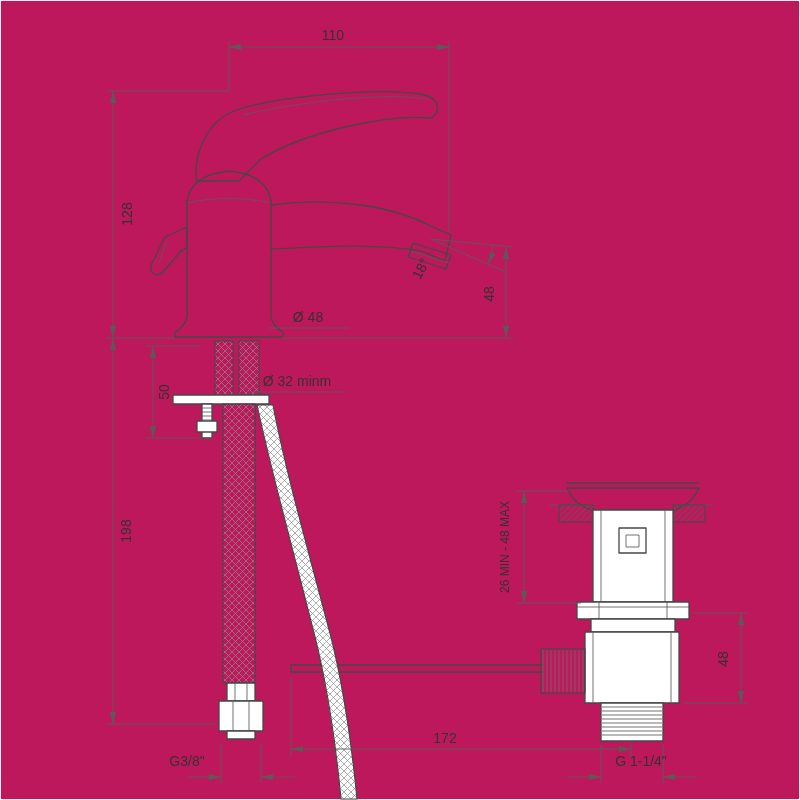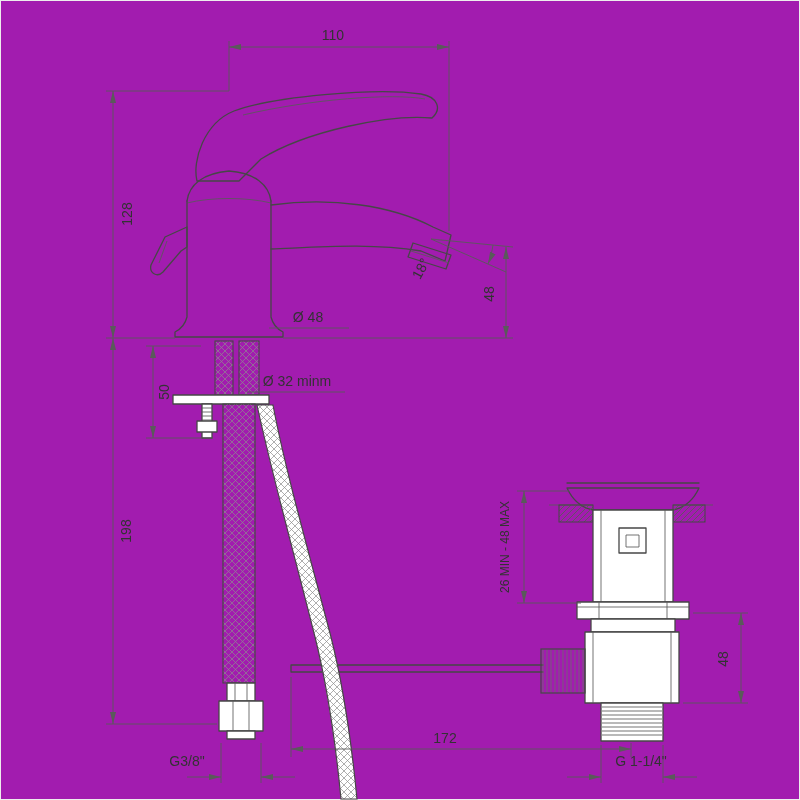--- a/index.html
+++ b/index.html
@@ -1,17 +1,17 @@
 <!DOCTYPE html>
 <html><head>
 <meta charset="utf-8">
 <style>
   html,body{margin:0;padding:0;background:#fff;}
   .canvas{
-    width:800px;height:800px;position:relative;background:#a21caf;
+    width:800px;height:800px;position:relative;background:#be185d;
     border:1px solid #ededed;box-sizing:border-box;
     font-family:"Liberation Sans", sans-serif;
   }
   svg{display:block;}
   .obj{fill:none;stroke:#474747;stroke-width:1.3;stroke-linejoin:round;stroke-linecap:round;}
   .objthin{fill:none;stroke:#5a5a5a;stroke-width:0.85;stroke-linejoin:round;}
   .objfill{fill:#ffffff;stroke:#474747;stroke-width:1.3;stroke-linejoin:round;}
   .dim{fill:none;stroke:#5a5a5a;stroke-width:0.9;}
   .dimtext{fill:#333;font-family:"Liberation Sans", sans-serif;font-size:14px;}
   .dimtext-sm{fill:#333;font-family:"Liberation Sans", sans-serif;font-size:12px;}

